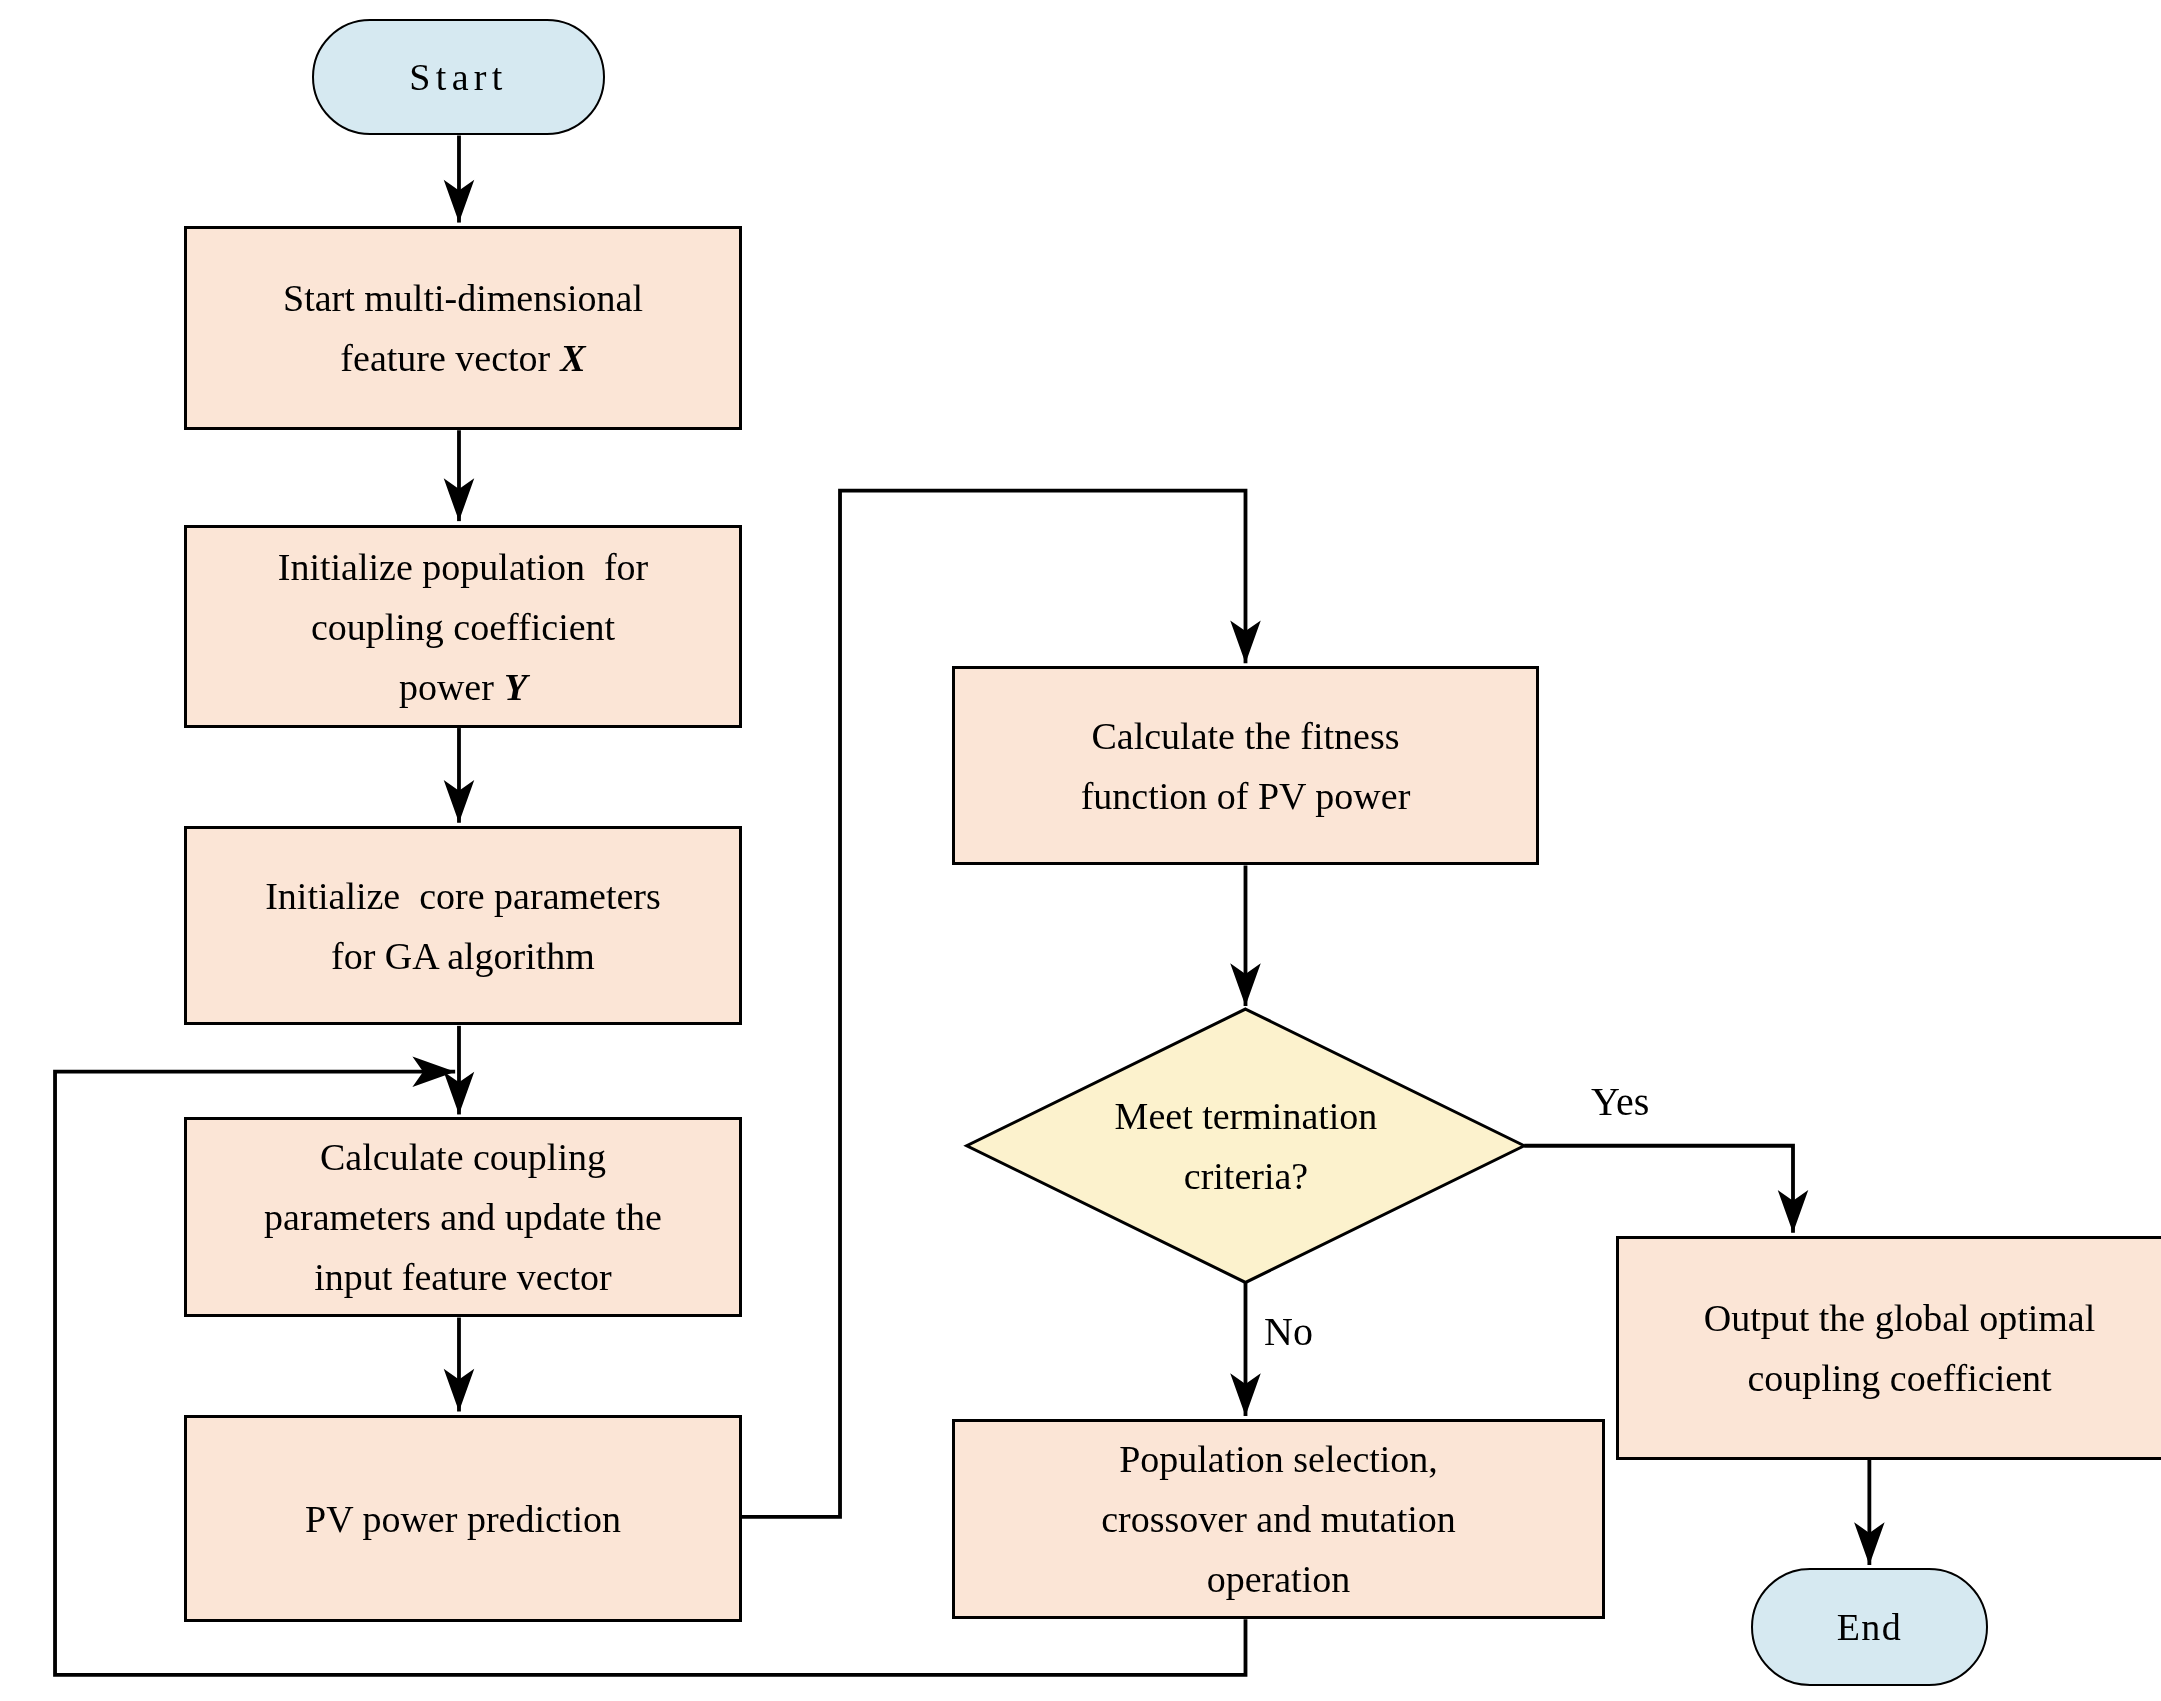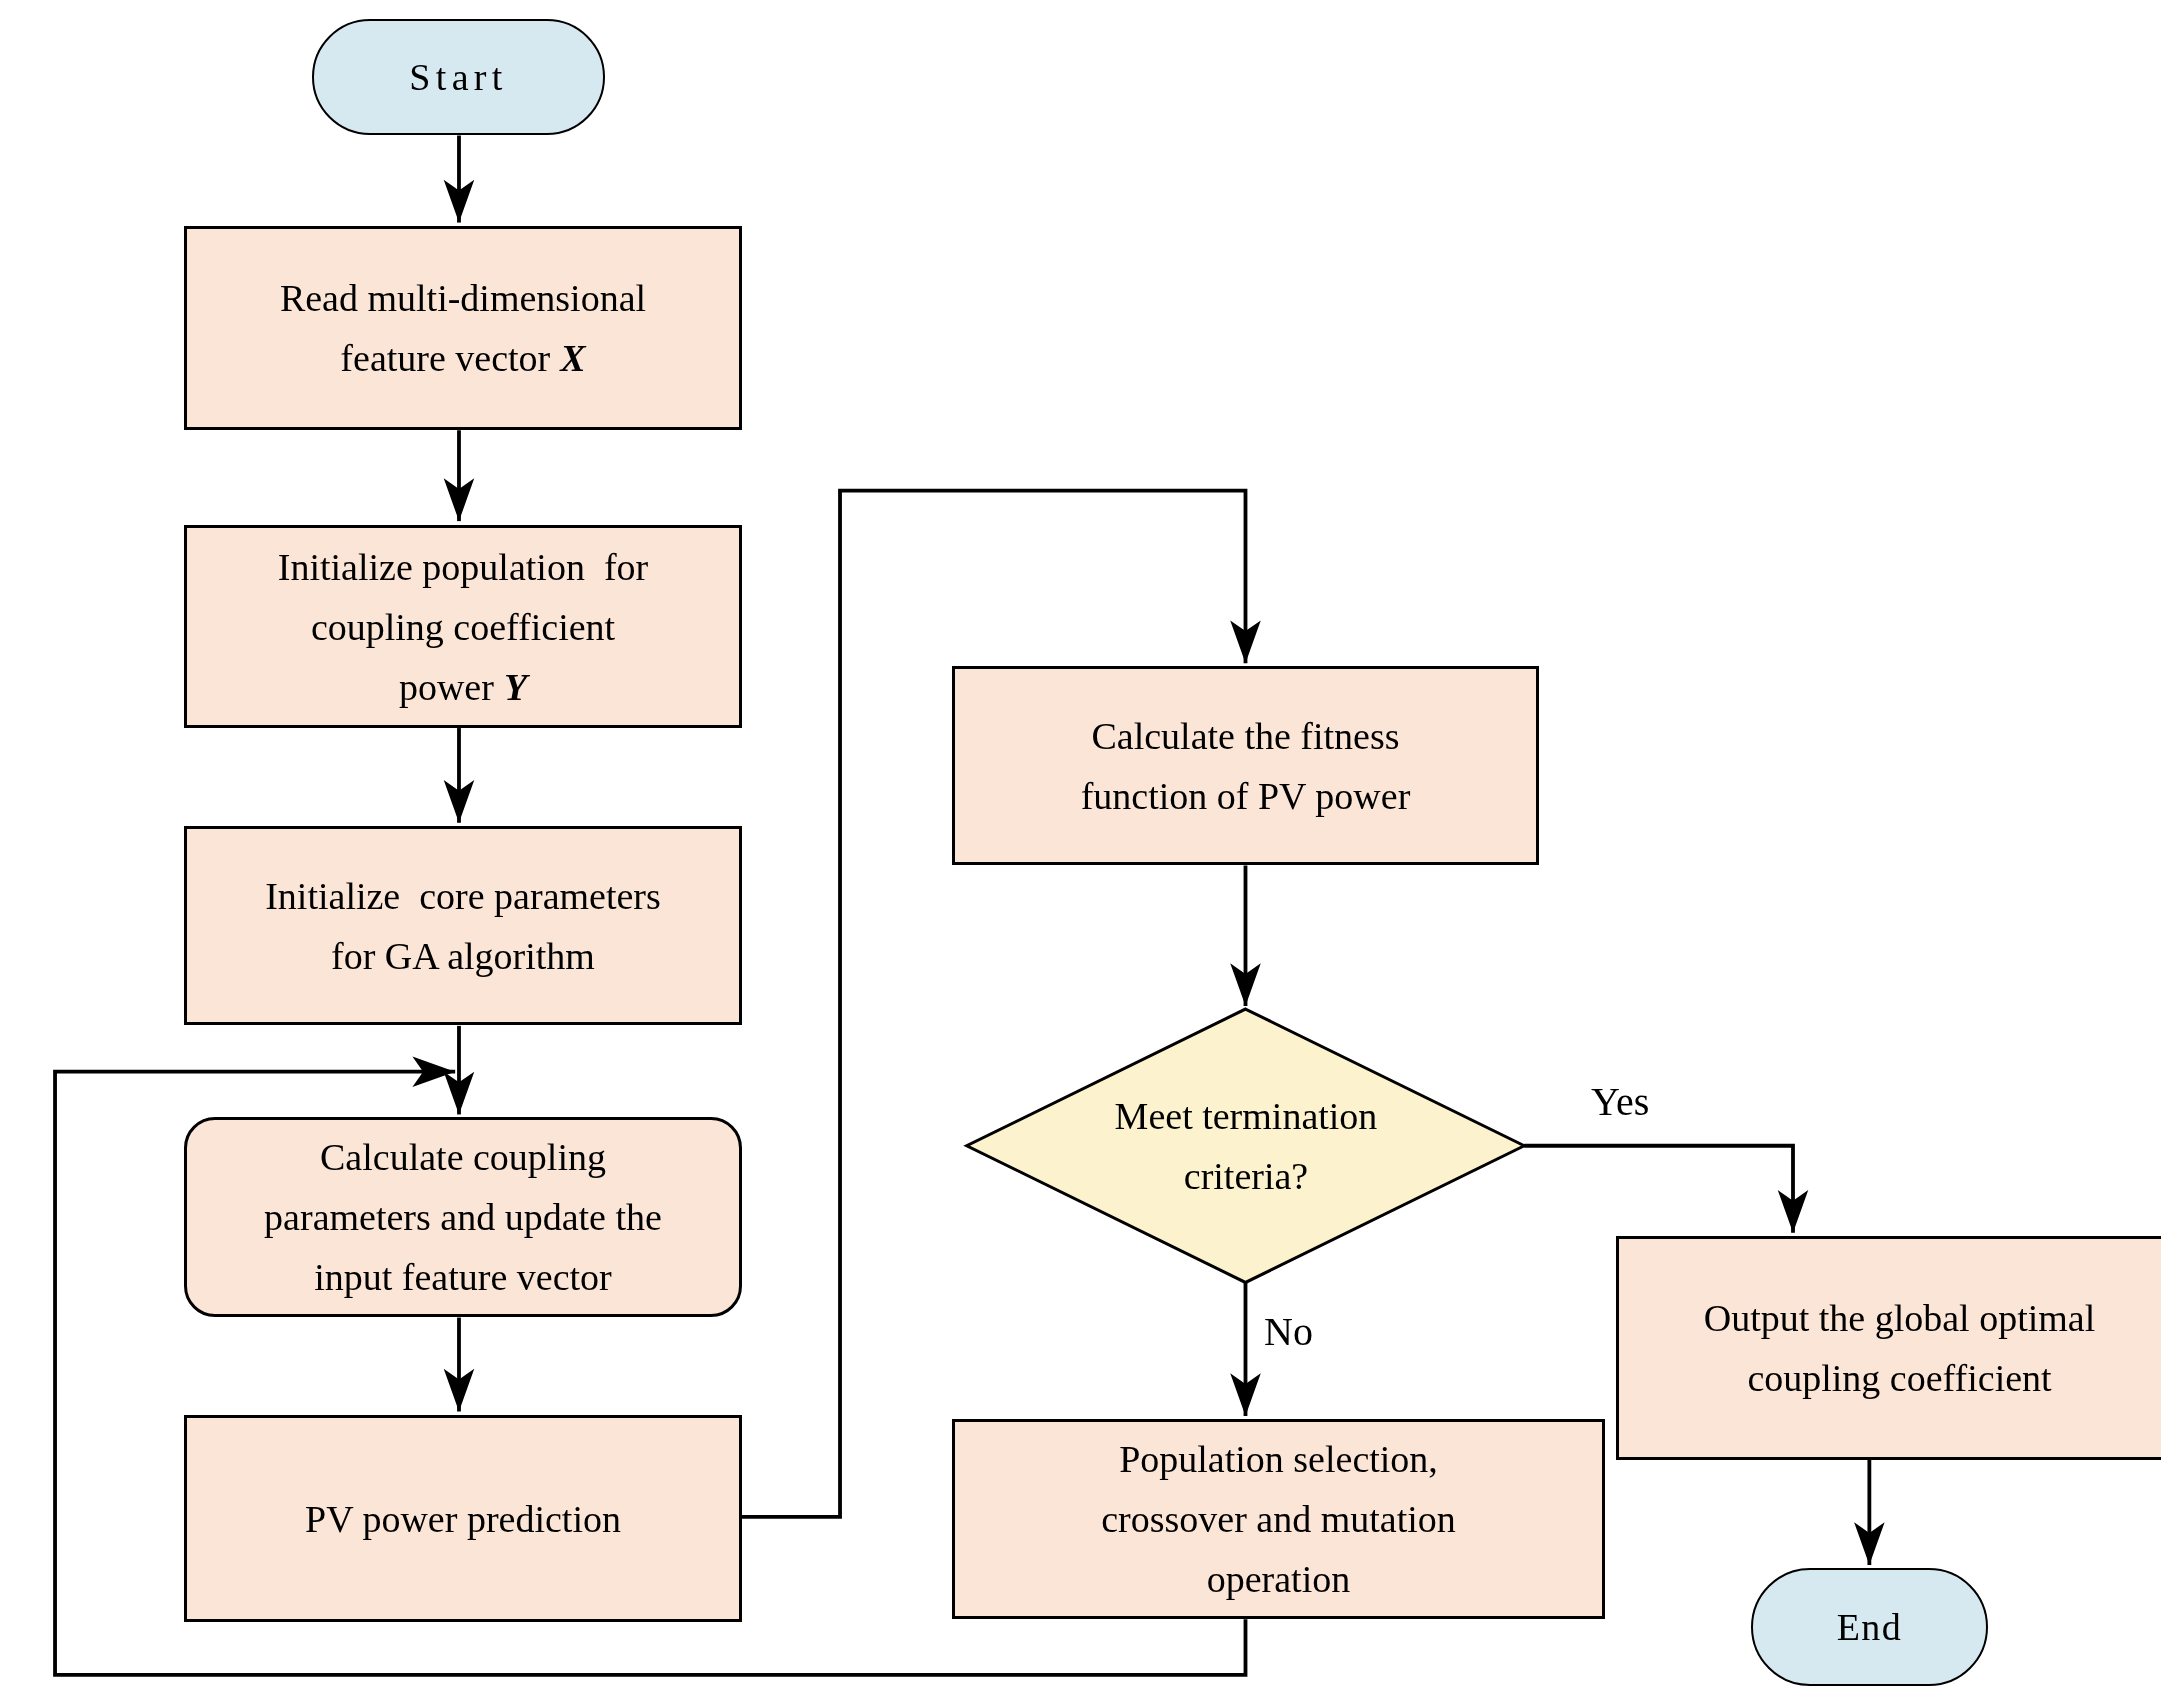--- a/index.html
+++ b/index.html
@@ -59,21 +59,21 @@
     position: absolute;
     z-index: 2;
     font-size: 40px;
     color: #000000;
   }
   #start-terminal { left: 273px; top: 19px;  width: 293px; height: 116px; letter-spacing: 5.3px; }
   #end-terminal   { left: 1712px; top: 1568px; width: 237px; height: 118px; letter-spacing: 1.5px; }
   #read-feature-vector-box { left: 145px; top: 226px;  width: 558px; height: 204px; }
   #init-population-box     { left: 145px; top: 525px;  width: 558px; height: 203px; }
   #init-ga-params-box      { left: 145px; top: 826px; width: 558px; height: 199px; }
-  #calc-coupling-box       { left: 145px; top: 1117px; width: 558px; height: 200px; border-radius: 31px; }
+  #calc-coupling-box       { left: 145px; top: 1117px; width: 558px; height: 200px; }
   #pv-prediction-box       { left: 145px; top: 1415px; width: 558px; height: 207px; }
   #fitness-box             { left: 913px; top: 666px;  width: 587px; height: 199px; }
   #population-ops-box      { left: 913px; top: 1419px; width: 653px; height: 200px; }
   #output-box              { left: 1577px; top: 1236px; width: 567px; height: 224px; }
   #termination-decision-text { left: 928px; top: 1009px; width: 558px; height: 273px; }
   #yes-label { left: 1552px; top: 1078px; }
   #no-label  { left: 1225px; top: 1308px; }
 </style>
 </head>
 <body>
@@ -100,21 +100,21 @@
     <path d="M1580,2120 L1580,2193 L21,2193 L21,1403 L545,1403" stroke="#000000" stroke-width="5" fill="none" marker-end="url(#arrow)"></path>
 
     <polygon points="1580,1321 1945,1500 1580,1679 1215,1500" fill="#fcf2cd" stroke="#000000" stroke-width="4"></polygon>
   </svg>
 
   <div class="node terminal" id="start-terminal">
     <div class="bline">Start</div>
   </div>
 
   <div class="node process" id="read-feature-vector-box">
-    <div class="bline">Read multi-dimensional</div>
+    <div class="bline">Start multi-dimensional</div>
     <div class="bline"><span>feature vector</span><span class="vec">X</span></div>
   </div>
 
   <div class="node process" id="init-population-box">
     <div class="bline">Initialize population  for</div>
     <div class="bline">coupling coefficient</div>
     <div class="bline"><span>power</span><span class="vec">Y</span></div>
   </div>
 
   <div class="node process" id="init-ga-params-box">

